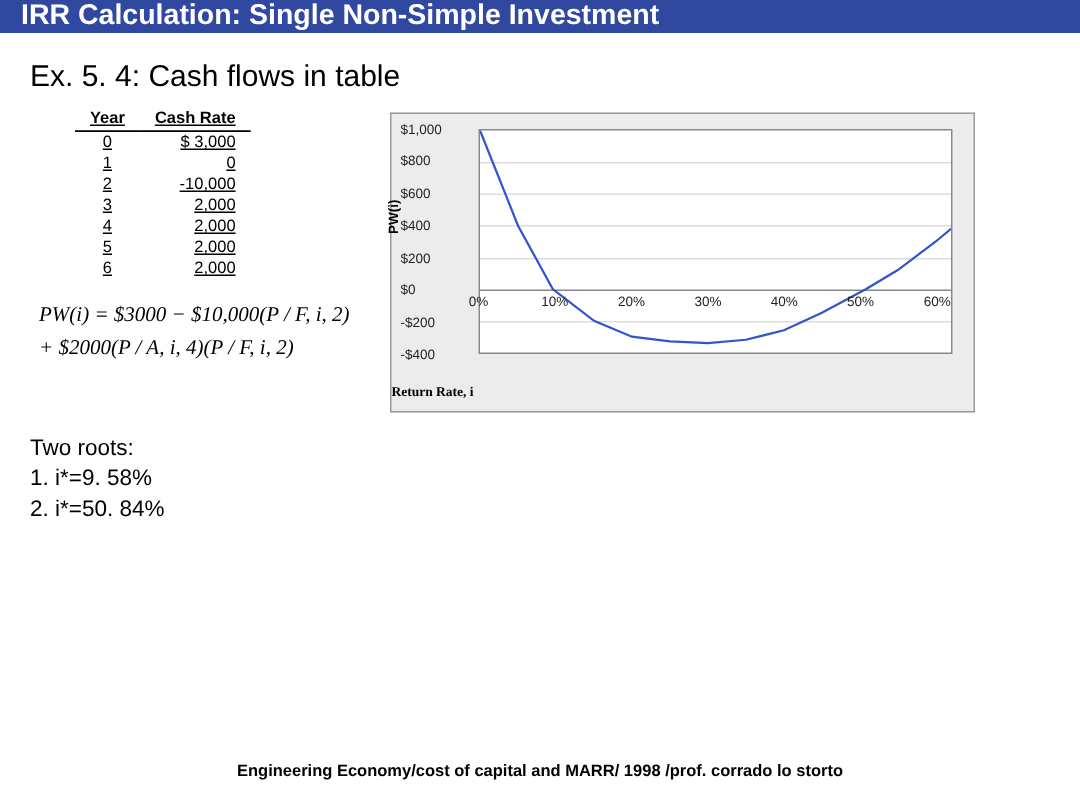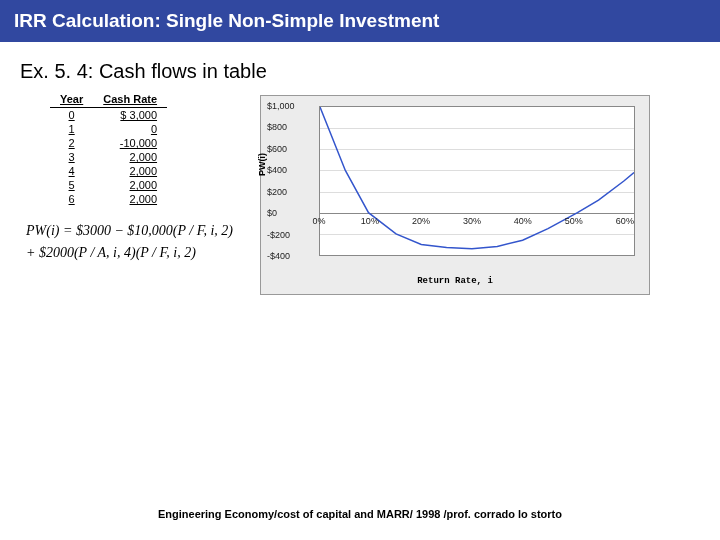--- a/index.html
+++ b/index.html
@@ -7,21 +7,21 @@
     width: 720px;
     height: 540px;
     background: #fff;
     font-family: Verdana, Arial, sans-serif;
     position: relative;
     overflow: hidden;
   }
   .title-bar {
     background: #3148a0;
     color: #fff;
-    padding: 10px 14px;
+    padding: 0 14px;
     font-size: 19px;
     font-weight: bold;
   }
   .content {
     padding: 10px 20px 0 20px;
   }
   .subtitle {
     font-family: Arial, sans-serif;
     font-size: 20px;
     margin: 8px 0 8px 0;
@@ -125,22 +125,21 @@
     transform-origin: left top;
     font-family: Arial, sans-serif;
     font-size: 9px;
     font-weight: bold;
   }
   .x-axis-title {
     position: absolute;
     left: 0;
     bottom: 8px;
     width: 100%;
-    text-align: center;
-    font-family: Liberation Mono, monospace;
+    font-family: Liberation Serif, serif;
     font-size: 9px;
     font-weight: bold;
   }
   .curve {
     position: absolute;
     left: 0;
     top: 0;
     width: 100%;
     height: 100%;
   }
@@ -245,15 +244,20 @@
         <div style="left:32.3%">20%</div>
         <div style="left:48.4%">30%</div>
         <div style="left:64.5%">40%</div>
         <div style="left:80.6%">50%</div>
         <div style="left:96.8%">60%</div>
       </div>
       <div class="x-axis-title">Return Rate, i</div>
     </div>
   </div>
 
+  <div class="roots">
+    <div>Two roots:</div>
+    <div>1.  i*=9. 58%</div>
+    <div>2.  i*=50. 84%</div>
+  </div>
 </div>
 
 <div class="footer">Engineering Economy/cost of capital and MARR/ 1998 /prof. corrado lo storto</div>
 
 </body></html>

